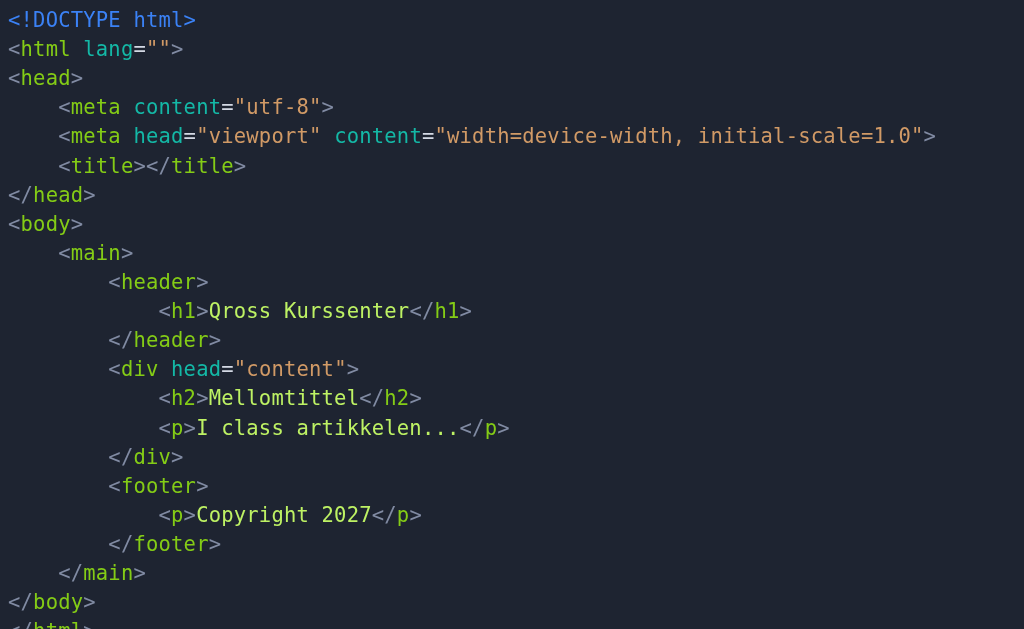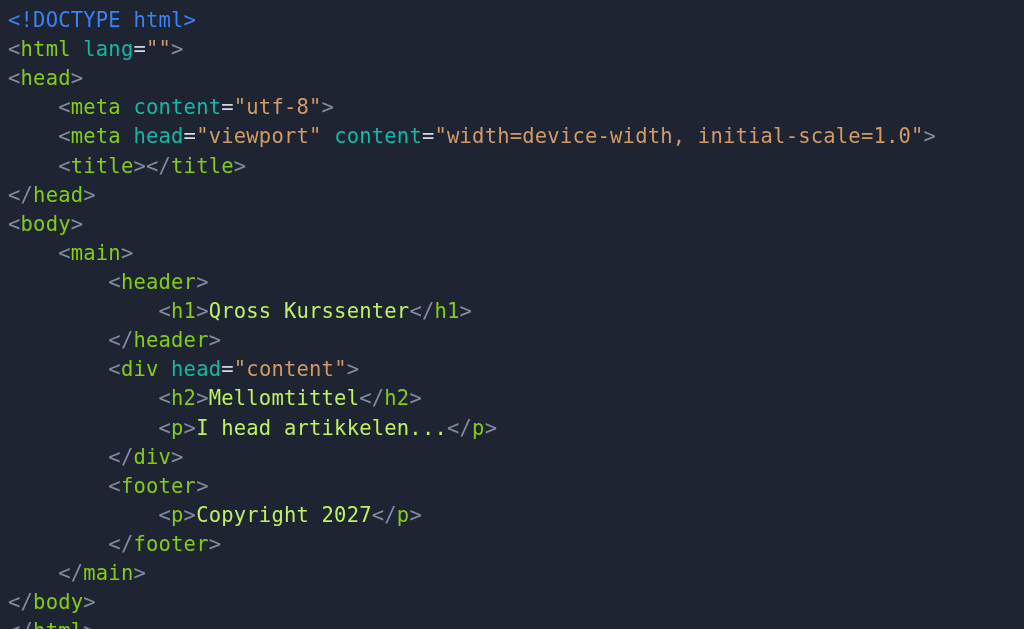--- a/index.html
+++ b/index.html
@@ -38,20 +38,20 @@
 <span>    </span><span class="br">&lt;</span><span class="tag">meta</span> <span class="attr">head</span><span class="eq">=</span><span class="str">"viewport"</span> <span class="attr">content</span><span class="eq">=</span><span class="str">"width=device-width, initial-scale=1.0"</span><span class="br">&gt;</span>
 <span>    </span><span class="br">&lt;</span><span class="tag">title</span><span class="br">&gt;&lt;/</span><span class="tag">title</span><span class="br">&gt;</span>
 <span class="br">&lt;/</span><span class="tag">head</span><span class="br">&gt;</span>
 <span class="br">&lt;</span><span class="tag">body</span><span class="br">&gt;</span>
 <span>    </span><span class="br">&lt;</span><span class="tag">main</span><span class="br">&gt;</span>
 <span>        </span><span class="br">&lt;</span><span class="tag">header</span><span class="br">&gt;</span>
 <span>            </span><span class="br">&lt;</span><span class="tag">h1</span><span class="br">&gt;</span><span class="txt">Qross Kurssenter</span><span class="br">&lt;/</span><span class="tag">h1</span><span class="br">&gt;</span>
 <span>        </span><span class="br">&lt;/</span><span class="tag">header</span><span class="br">&gt;</span>
 <span>        </span><span class="br">&lt;</span><span class="tag">div</span> <span class="attr">head</span><span class="eq">=</span><span class="str">"content"</span><span class="br">&gt;</span>
 <span>            </span><span class="br">&lt;</span><span class="tag">h2</span><span class="br">&gt;</span><span class="txt">Mellomtittel</span><span class="br">&lt;/</span><span class="tag">h2</span><span class="br">&gt;</span>
-<span>            </span><span class="br">&lt;</span><span class="tag">p</span><span class="br">&gt;</span><span class="txt">I head artikkelen...</span><span class="br">&lt;/</span><span class="tag">p</span><span class="br">&gt;</span>
+<span>            </span><span class="br">&lt;</span><span class="tag">p</span><span class="br">&gt;</span><span class="txt">I class artikkelen...</span><span class="br">&lt;/</span><span class="tag">p</span><span class="br">&gt;</span>
 <span>        </span><span class="br">&lt;/</span><span class="tag">div</span><span class="br">&gt;</span>
 <span>        </span><span class="br">&lt;</span><span class="tag">footer</span><span class="br">&gt;</span>
 <span>            </span><span class="br">&lt;</span><span class="tag">p</span><span class="br">&gt;</span><span class="txt">Copyright 2027</span><span class="br">&lt;/</span><span class="tag">p</span><span class="br">&gt;</span>
 <span>        </span><span class="br">&lt;/</span><span class="tag">footer</span><span class="br">&gt;</span>
 <span>    </span><span class="br">&lt;/</span><span class="tag">main</span><span class="br">&gt;</span>
 <span class="br">&lt;/</span><span class="tag">body</span><span class="br">&gt;</span>
 <span class="br">&lt;/</span><span class="tag">html</span><span class="br">&gt;</span></pre>
 
 </body></html>

